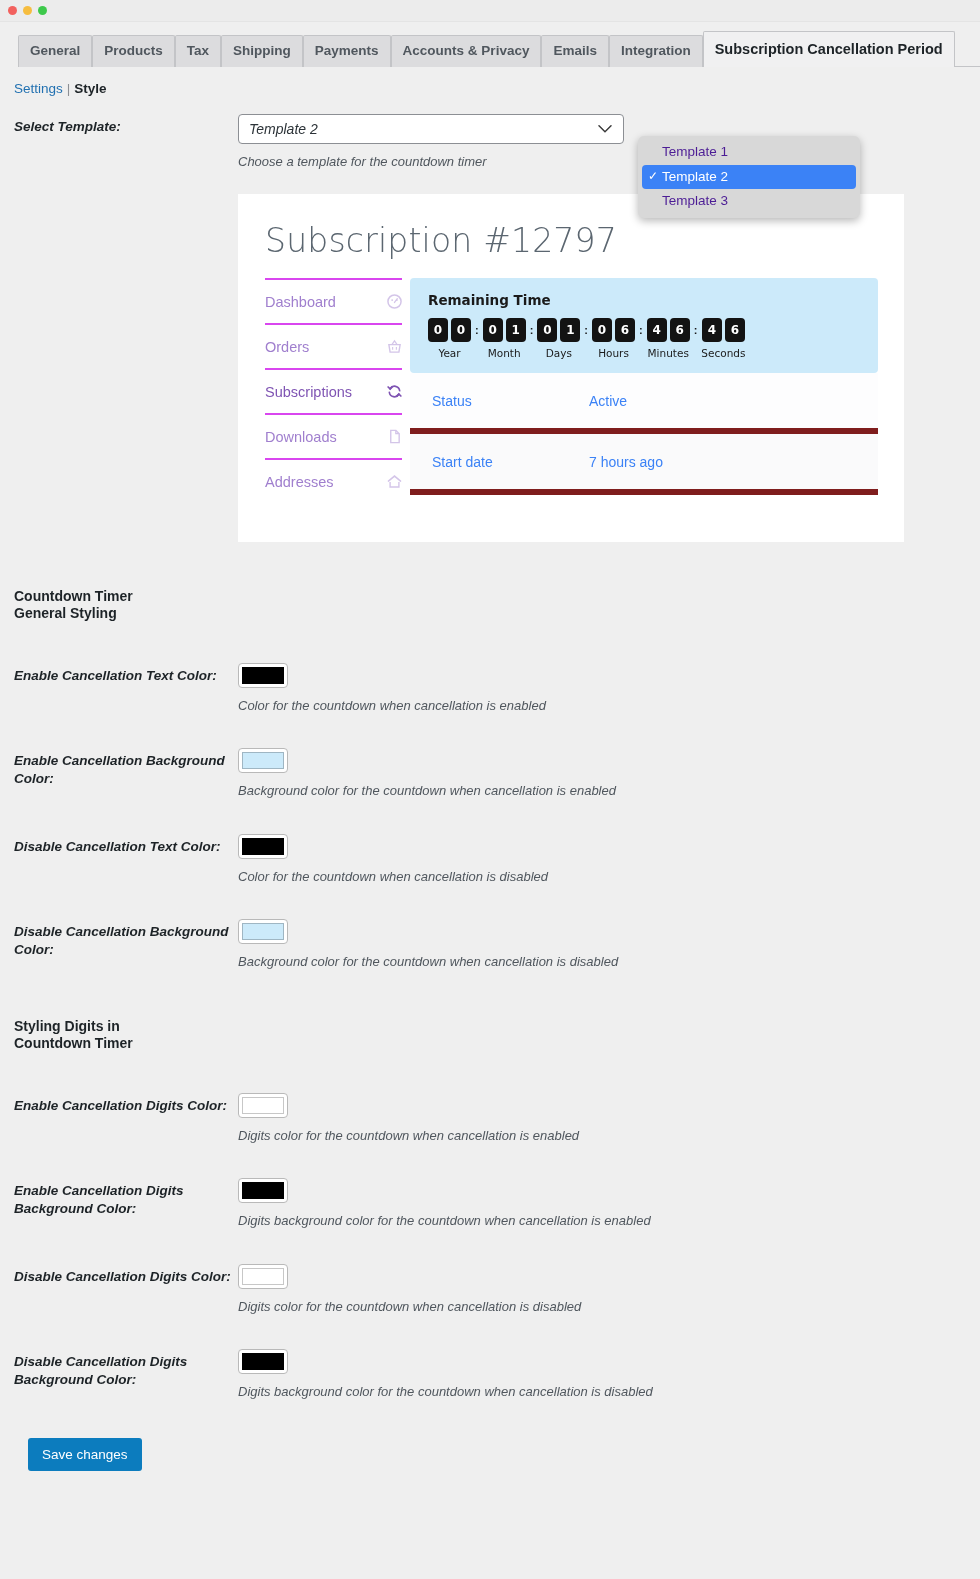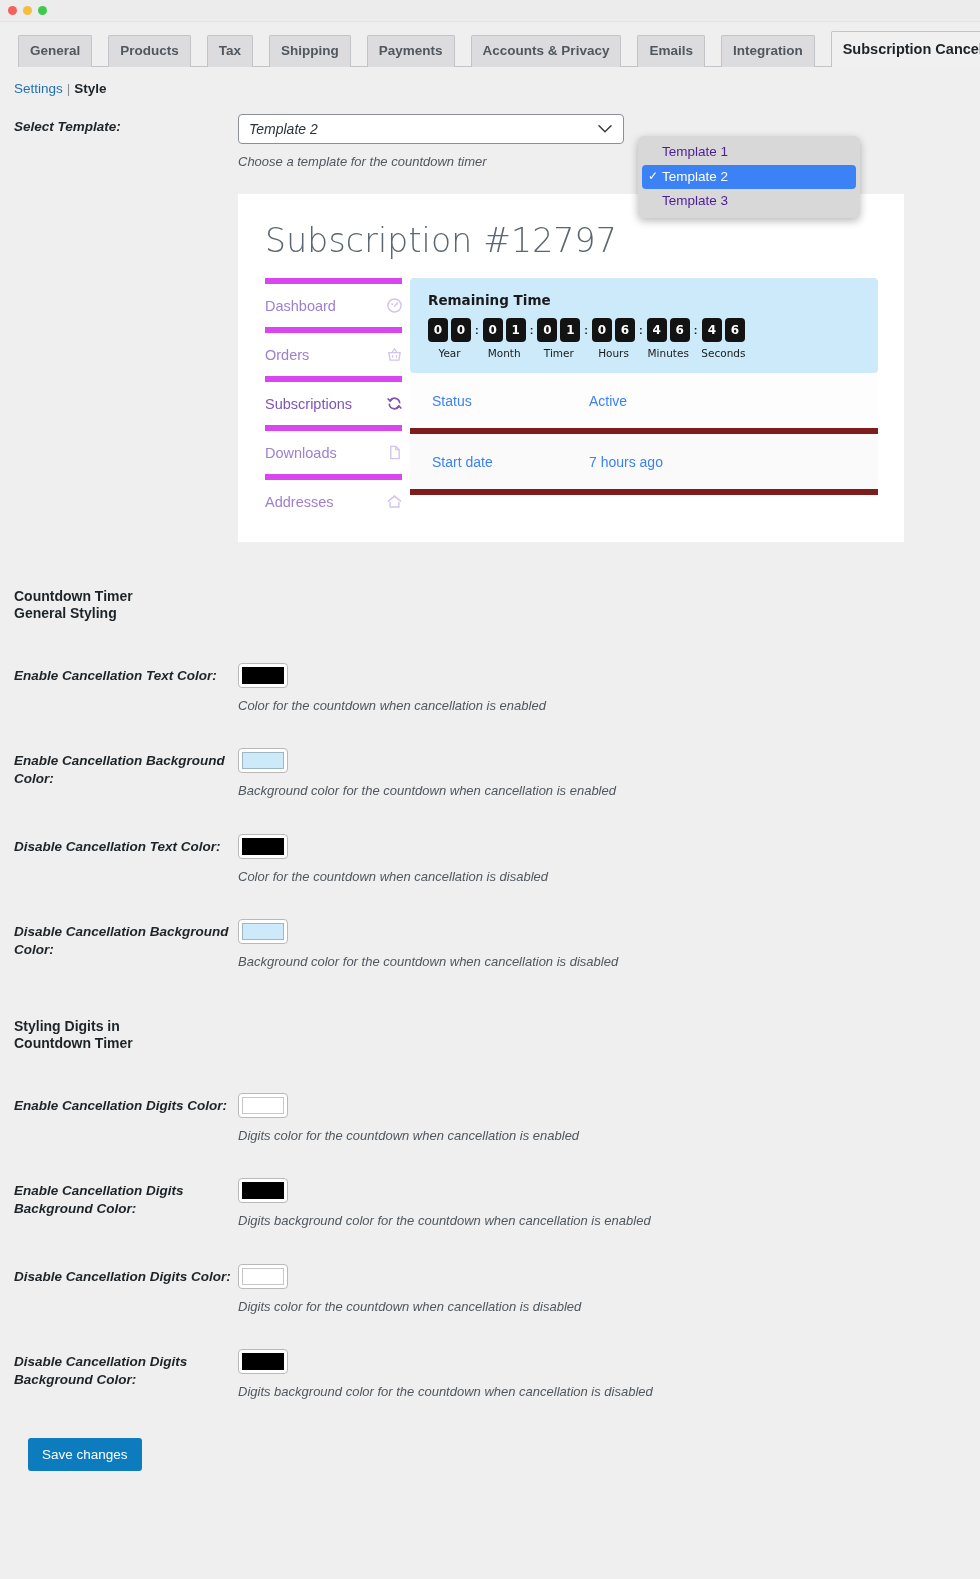--- a/index.html
+++ b/index.html
@@ -30,21 +30,21 @@
   .dot.green { background: #3dc94b; }
 
   
   .tabwrap {
     padding: 10px 0 0 18px;
     position: relative;
   }
   .tabs {
     display: flex;
     align-items: flex-end;
-    gap: 16px;
+    gap: 0;
     border-bottom: 1px solid #c3c4c7;
     height: 35px;
   }
   .tab {
     background: #dcdcde;
     border: 1px solid #c3c4c7;
     border-bottom: none;
     padding: 7px 11px 8px 11px;
     font-size: 13.5px;
     font-weight: bold;
@@ -175,21 +175,21 @@
   .acct-nav {
     width: 172px;
     flex: 0 0 172px;
     padding-left: 27px;
     padding-right: 8px;
   }
   .acct-item {
     display: flex;
     align-items: center;
     justify-content: space-between;
-    border-top: 6px solid #d946ef;
+    border-top: 2px solid #d946ef;
     padding: 14px 0 13px 0;
     font-size: 14.5px;
     color: #a07fce;
     text-align: right;
   }
   .acct-item .ic { opacity: .45; line-height: 0; }
   .acct-item.active { color: #7f54b3; gap: 12px; }
   .acct-item.active .ic { opacity: 1; }
 
   .acct-main { flex: 1 1 auto; padding-right: 26px; }
@@ -395,21 +395,21 @@
                   <span class="digit">1</span>
                 </div>
                 <div class="caption">Month</div>
               </div>
               <span class="colon">:</span>
               <div class="unit">
                 <div class="digits">
                   <span class="digit">0</span>
                   <span class="digit">1</span>
                 </div>
-                <div class="caption">Timer</div>
+                <div class="caption">Days</div>
               </div>
               <span class="colon">:</span>
               <div class="unit">
                 <div class="digits">
                   <span class="digit">0</span>
                   <span class="digit">6</span>
                 </div>
                 <div class="caption">Hours</div>
               </div>
               <span class="colon">:</span>

